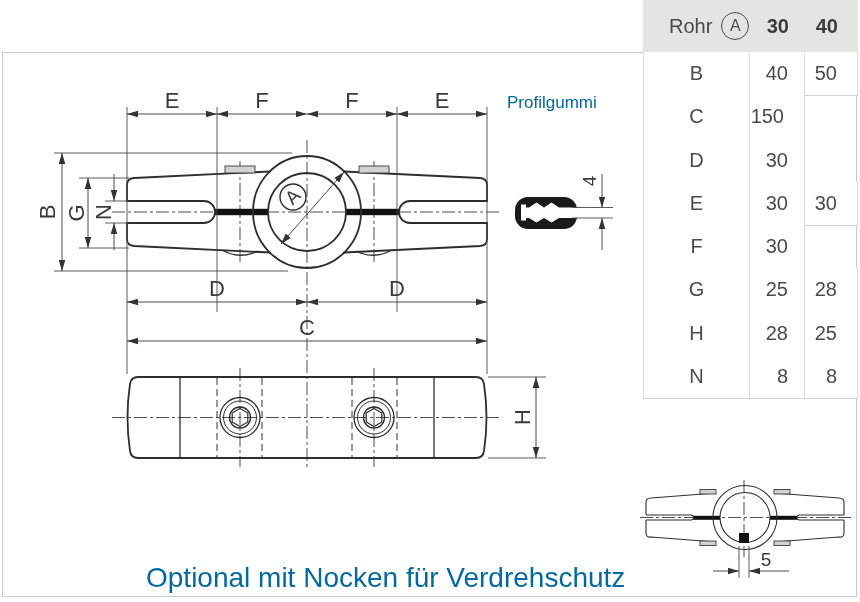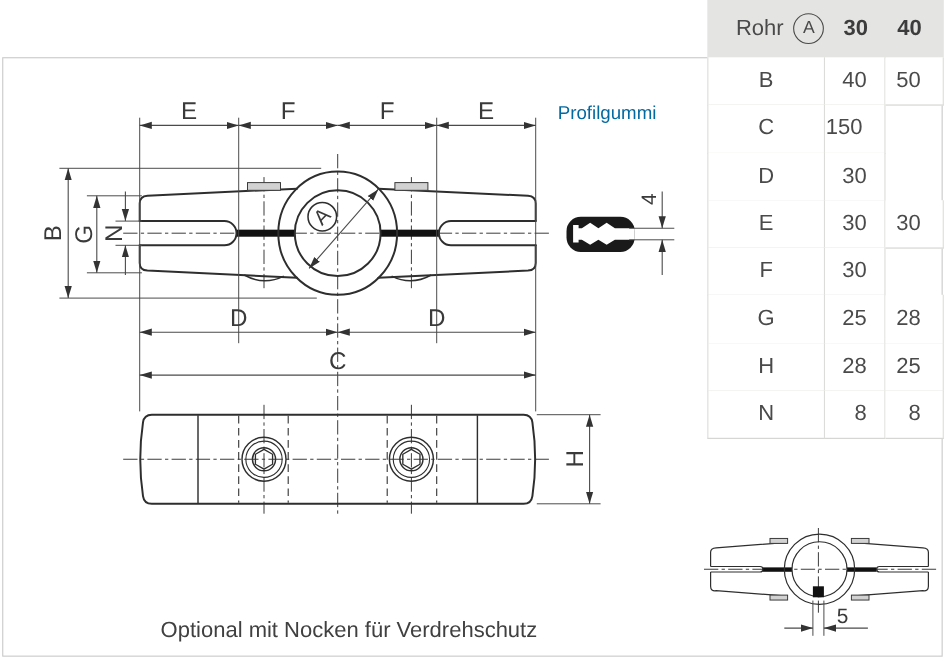--- a/index.html
+++ b/index.html
@@ -18,21 +18,21 @@
   .hval{text-align:right;font-weight:bold;color:#3c3c3c;}
   .hv1{padding-right:16px;} .hv2{padding-right:20px;}
   .trow{height:43.25px;display:grid;grid-template-columns:107px 55px 53px;font-size:20px;}
   .cell{height:100%;display:flex;align-items:center;
         border-right:1px solid #dcdcda;border-bottom:1px solid #d2d2d0;background:#fff;}
   .trow .cell:first-child{border-left:1px solid #dcdcda;}
   .c0{justify-content:center;} .c1{justify-content:flex-end;padding-right:16px;}
   .c2{justify-content:flex-end;padding-right:20px;}
   
   .lbl-profil{position:absolute;left:507px;top:93px;font-size:17px;color:#0369a1;}
-  .caption{position:absolute;left:146px;top:562px;font-size:20px;color:#404040;text-align:right;}
+  .caption{position:absolute;left:146px;top:562px;font-size:28px;color:#0369a1;text-align:right;}
   
   .outline{stroke:#2e2e2e;stroke-width:1.8;fill:none;stroke-linejoin:round;stroke-linecap:round;}
   .thin{stroke:#2e2e2e;stroke-width:1.3;fill:none;}
   .dim{stroke:#4a4a4a;stroke-width:1;fill:none;}
   .ext{stroke:#4a4a4a;stroke-width:0.9;fill:none;}
   .cl{stroke:#3a3a3a;stroke-width:0.9;fill:none;stroke-dasharray:13 3 3 3;}
   .hid{stroke:#333;stroke-width:1;fill:none;stroke-dasharray:7 4;}
   .mini{stroke:#2e2e2e;stroke-width:1.1;fill:none;stroke-linejoin:round;}
   .tab{fill:#d2d2d2;stroke:#3a3a3a;stroke-width:0.9;}
   .band{fill:#111;}

